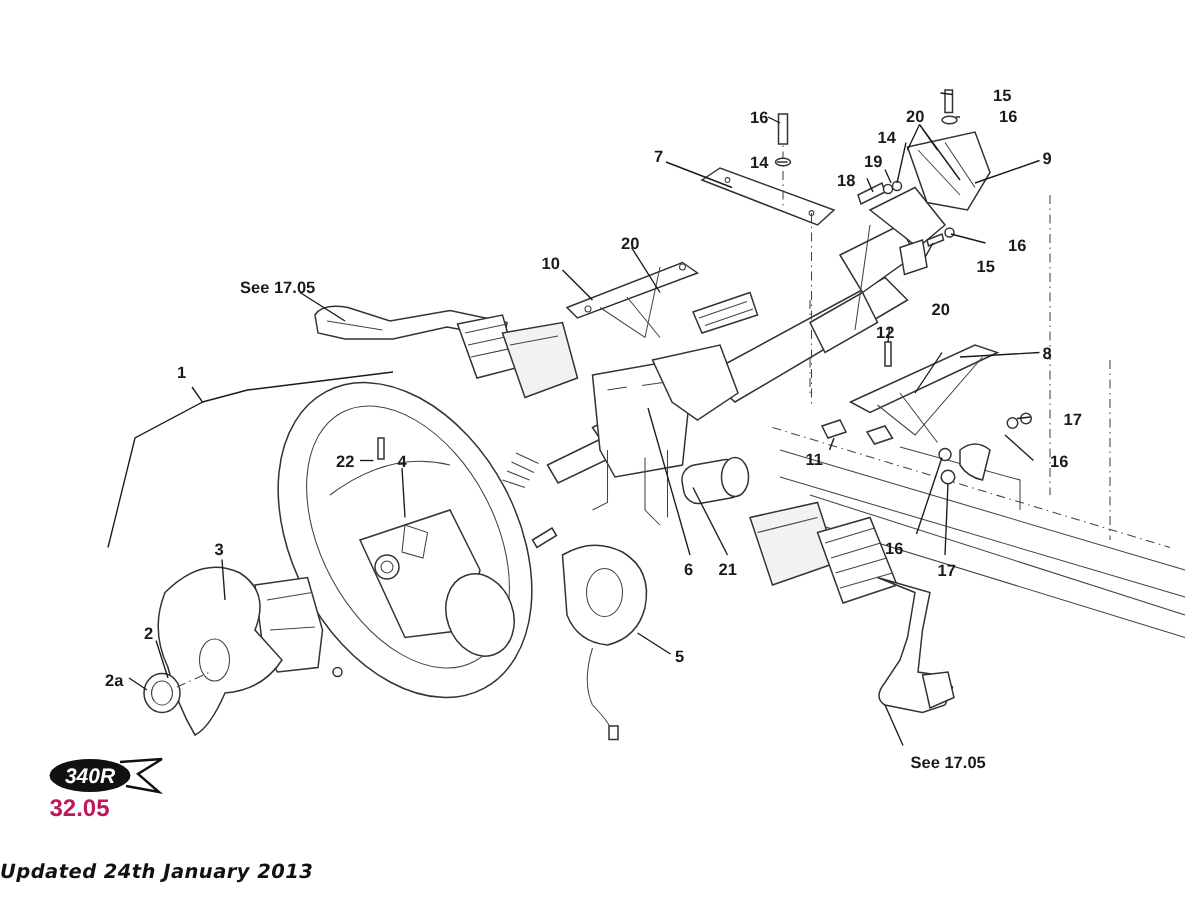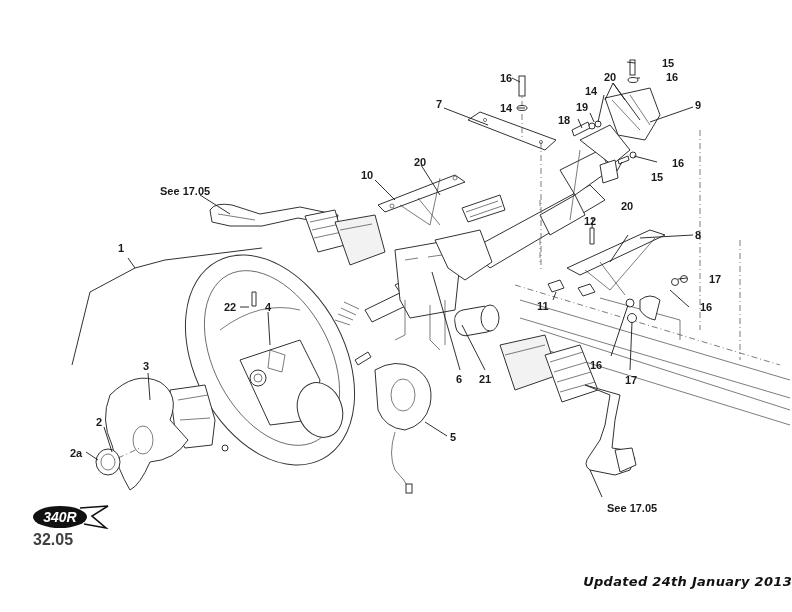--- a/index.html
+++ b/index.html
@@ -7,22 +7,22 @@
          font-family: "Liberation Sans", sans-serif; }
   #diagram { position: absolute; left: 0; top: 0; width: 792px; height: 612px; }
   .callout { font-family: "Liberation Sans", sans-serif; font-weight: bold; font-size: 11px; fill: #1a1a1a; }
   .leader { stroke: #1a1a1a; stroke-width: 0.9; fill: none; }
   .part { stroke: #333; stroke-width: 1; fill: #fff; }
   .part-fill { stroke: #333; stroke-width: 1; fill: #f2f2f2; }
   .thin { stroke: #444; stroke-width: 0.7; fill: none; }
   .dash { stroke: #444; stroke-width: 0.7; fill: none; stroke-dasharray: 6 3 1 3; }
   .logo { position: absolute; left: 30px; top: 500px; width: 80px; height: 34px; }
   .page-number { position: absolute; left: 33px; top: 531px; font-family: "Liberation Sans", sans-serif;
-                 font-weight: bold; font-size: 16px; color: #404040; }
-  .footer { position: absolute; left: 0; width: 792px; top: 574px; text-align: right;
+                 font-weight: bold; font-size: 16px; color: #be185d; }
+  .footer { position: absolute; left: 0; width: 792px; top: 574px; text-align: left;
             font-family: "DejaVu Sans", sans-serif; font-style: italic; font-weight: bold;
             font-size: 13px; color: #111; letter-spacing: 0.3px; }
 </style>
 </head>
 <body>
 
 <svg id="diagram" viewBox="0 0 792 612" xmlns="http://www.w3.org/2000/svg">
 
   <g>
 

